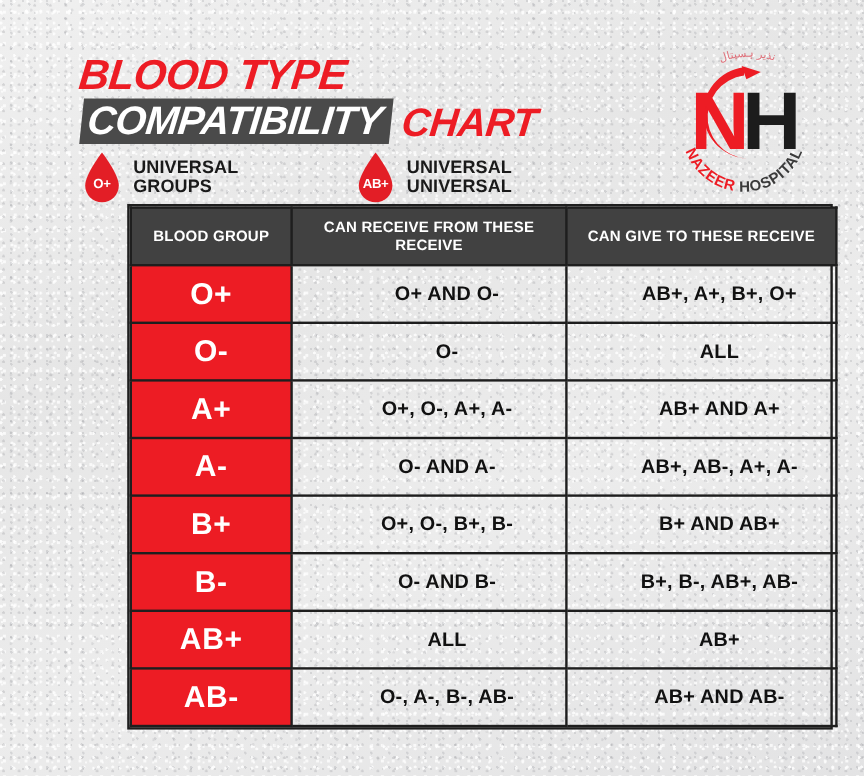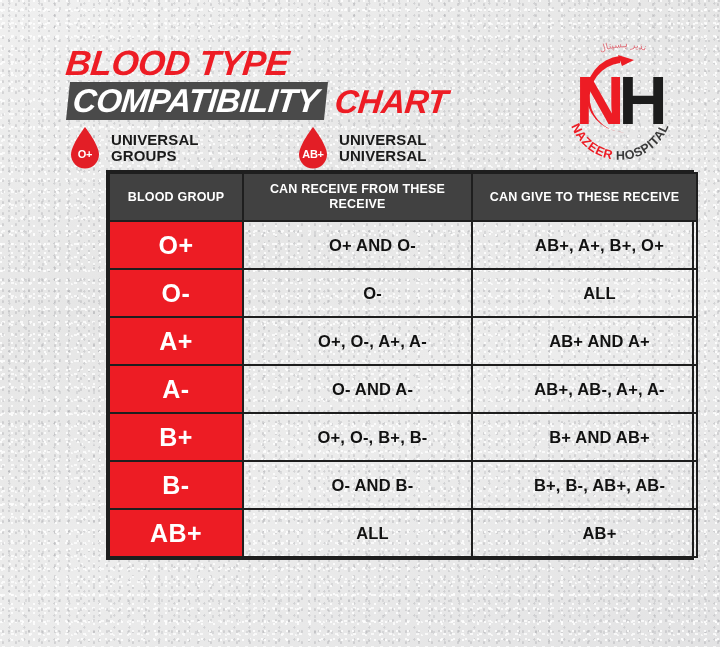--- a/index.html
+++ b/index.html
@@ -288,17 +288,22 @@
         <tr>
           <td class="group-cell">B-</td>
           <td class="data-cell">O- AND B-</td>
           <td class="data-cell">B+, B-, AB+, AB-</td>
         </tr>
         <tr>
           <td class="group-cell">AB+</td>
           <td class="data-cell">ALL</td>
           <td class="data-cell">AB+</td>
         </tr>
+        <tr>
+          <td class="group-cell">AB-</td>
+          <td class="data-cell">O-, A-, B-, AB-</td>
+          <td class="data-cell">AB+ AND AB-</td>
+        </tr>
       </tbody>
     </table>
   </div>
 
 </div>
 
 </body></html>

